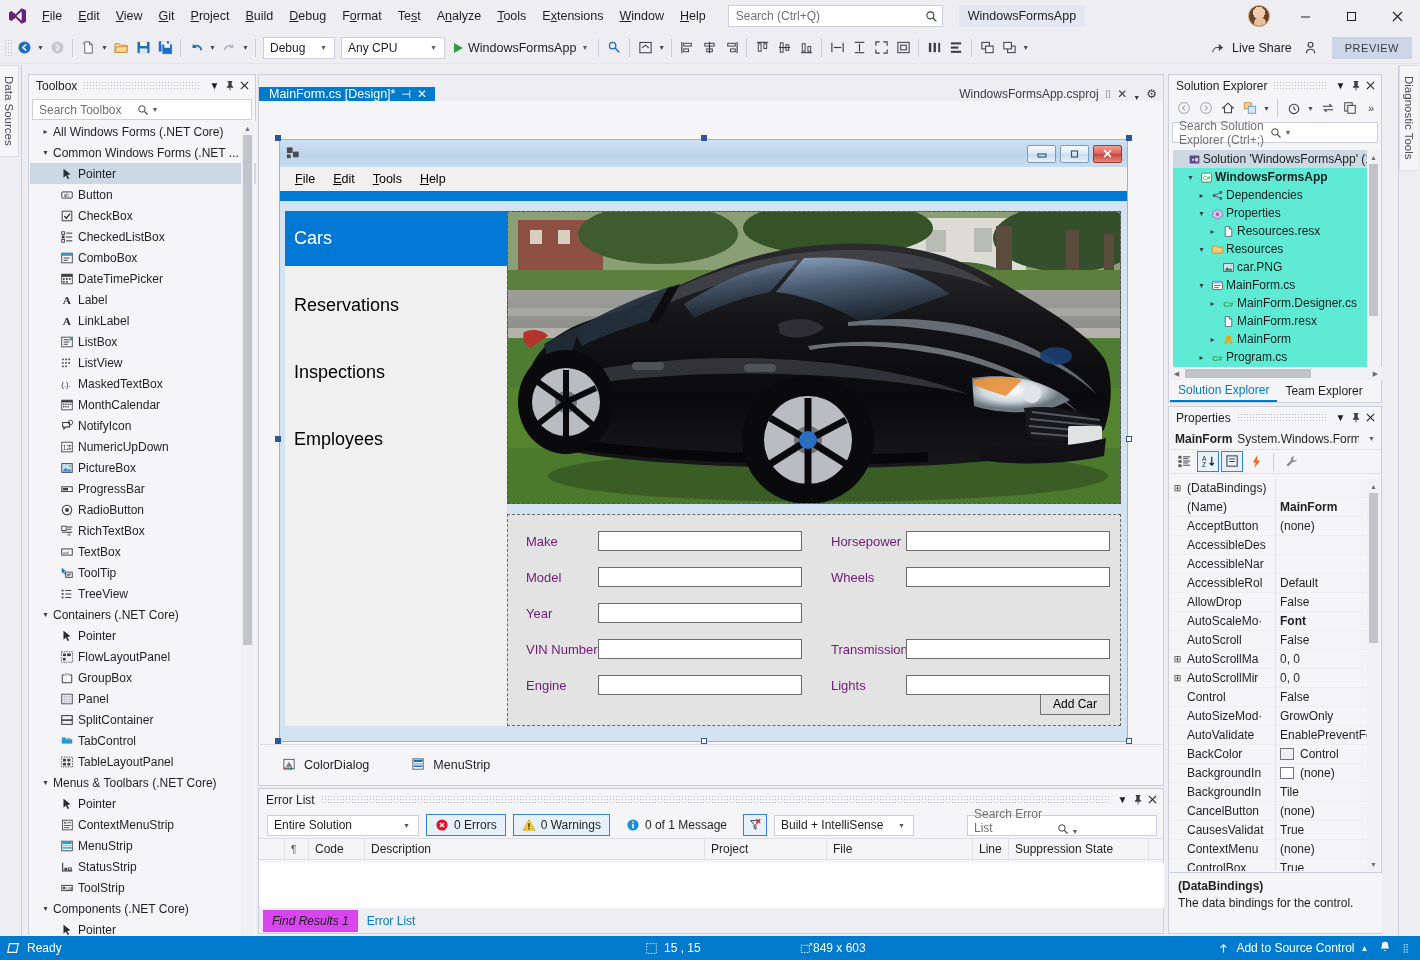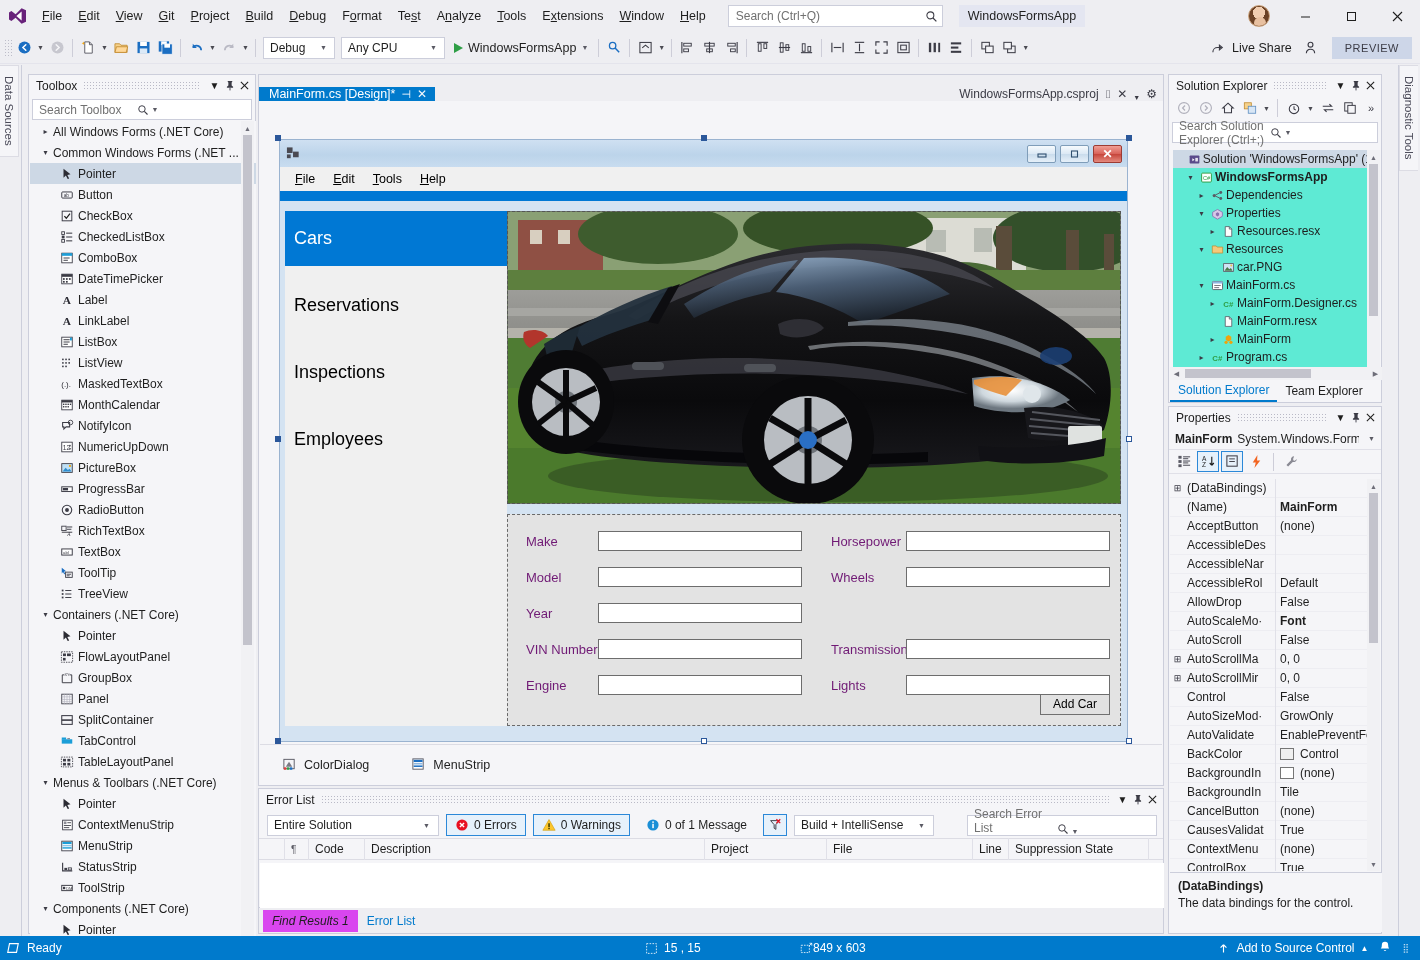--- a/index.html
+++ b/index.html
@@ -1717,21 +1717,21 @@
           </svg>
       </span>
       <span class="hbtn">
         <svg width="9" height="9" viewBox="0 0 10 10">
             <line x1="1" y1="1" x2="9" y2="9" stroke="#1e1e1e" stroke-width="1.2"></line>
             <line x1="9" y1="1" x2="1" y2="9" stroke="#1e1e1e" stroke-width="1.2"></line>
           </svg>
       </span>
     </div>
     <div class="el-toolbar">
-      <div class="el-combo" style="width:172px">
+      <div class="el-combo" style="width:152px">
         <span class="v">Entire Solution</span>
         <span class="ar">▼</span>
       </div>
       <div class="el-badge">
         <svg width="14" height="14" viewBox="0 0 16 16">
             <circle cx="8" cy="8" r="6.4" fill="#e81123"></circle>
             <path d="M5.6 5.6 10.4 10.4M10.4 5.6 5.6 10.4" stroke="#fff" stroke-width="1.6"></path>
           </svg>
         <span>0 Errors</span>
       </div>

